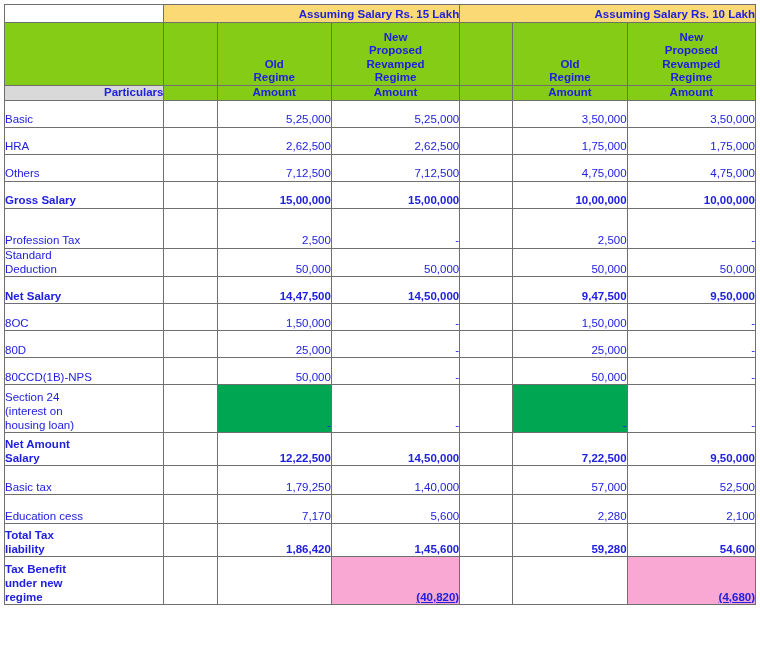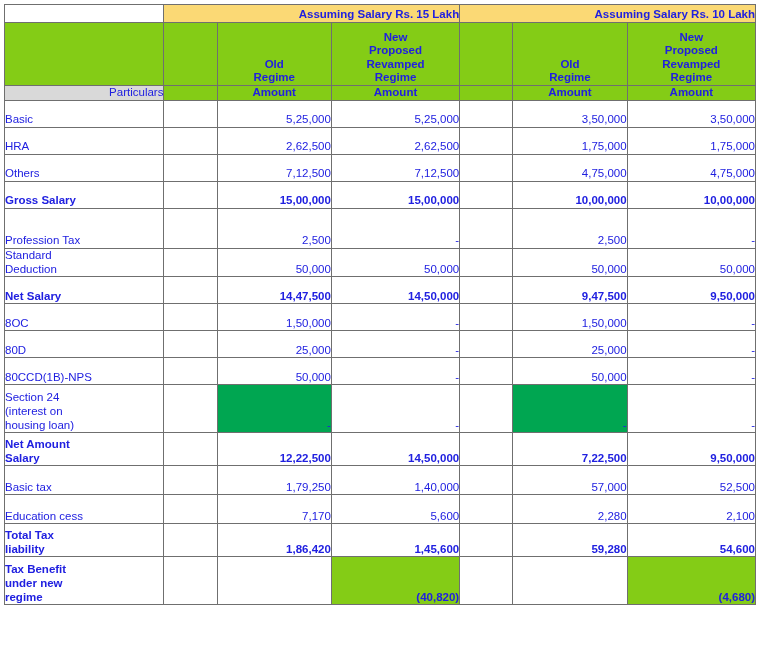--- a/index.html
+++ b/index.html
@@ -62,21 +62,21 @@
     text-align: center;
     vertical-align: bottom;
     padding: 2px 4px 2px 2px;
     font-size: 11.5px;
     line-height: 1.18;
   }
   .hdr-tall { height: 63px; }
   .hdr-amt  { height: 15px; padding-bottom: 2px; }
   .hdr-particulars {
     background: #d9d9d9;
-    font-weight: normal;
+    font-weight: bold;
     text-align: right;
     vertical-align: bottom;
     padding: 2px 16px 3px 2px;
     font-size: 11.5px;
   }
 
   
   .row-label {
     text-align: left;
     vertical-align: top;
@@ -90,21 +90,21 @@
     text-align: right;
     vertical-align: bottom;
     padding: 0 3px 2px 0;
     font-size: 11.5px;
     white-space: nowrap;
   }
   .num.bold { font-weight: bold; }
   .num.top { vertical-align: top; padding: 1px 3px 0 0; }
   .blank { }
   .green-dark { background: #00a651; }
-  .green-light { background: #84cc16; }
+  .green-light { background: #f9a8d4; text-decoration: underline; }
   .mid { vertical-align: middle; }
 
   
   tr.sep > td { border-top: 2px solid #595959; }
   tr.sep-below > td { border-bottom: 2px solid #595959; }
 </style>
 </head>
 <body>
 
 <table id="tax-table">

